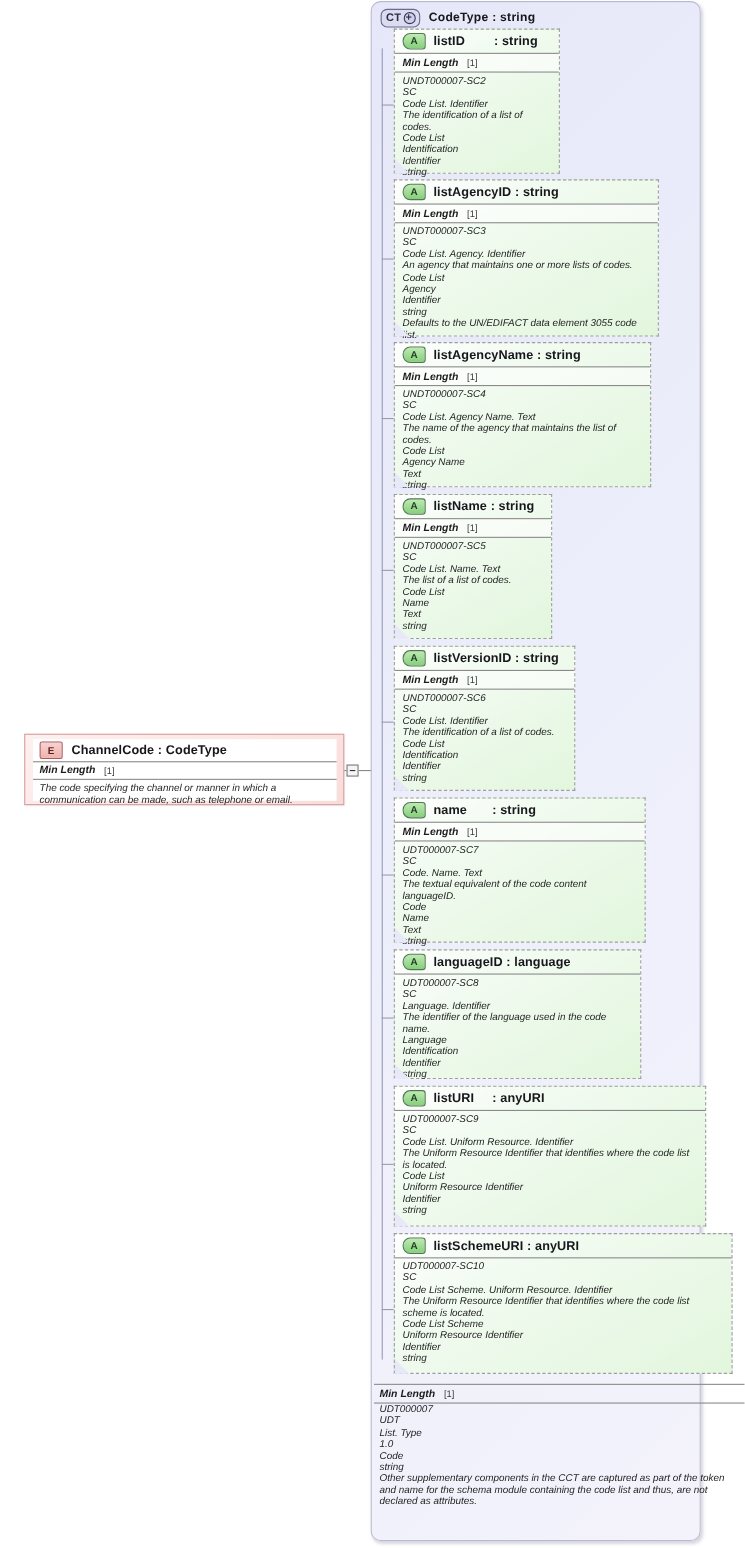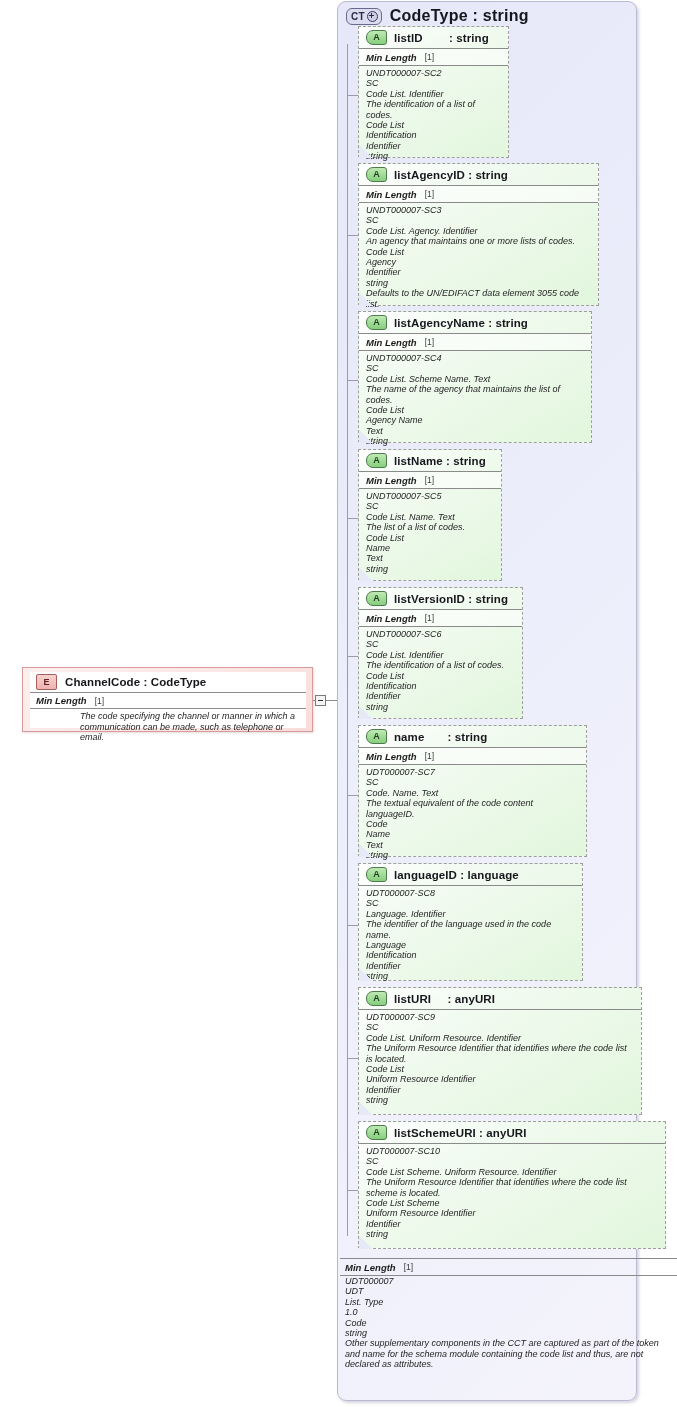--- a/index.html
+++ b/index.html
@@ -30,21 +30,21 @@
   }
   .ct-badge .plus{
     display:inline-block;width:9px;height:9px;border-radius:50%;
     border:1px solid #3a3a60;background:#cfcfe8;position:relative;
   }
   .ct-badge .plus:before,.ct-badge .plus:after{
     content:"";position:absolute;background:#2b2b45;
   }
   .ct-badge .plus:before{left:1px;top:3.5px;width:5px;height:1px;}
   .ct-badge .plus:after{left:3px;top:1.5px;width:1px;height:5px;}
-  .ct-title{font-size:16px;font-weight:bold;color:#16161c;letter-spacing:.25px;text-align:center;}
+  .ct-title{font-size:11px;font-weight:bold;color:#16161c;letter-spacing:.25px;text-align:center;}
 
   
   .rail{
     position:absolute;left:347px;top:44px;width:1px;height:1192px;
     background:#9a9ab5;
   }
   .stub{position:absolute;left:347px;width:11px;height:1px;background:#9a9ab5;}
 
   
   .attr{
@@ -114,21 +114,21 @@
     width:19px;height:14px;border:1px solid #a85c5c;border-radius:2px;
     background:linear-gradient(180deg,#f7d2cf 0%,#eeb3ae 100%);
     font-size:9px;font-weight:bold;color:#5a1f1f;
     display:flex;align-items:center;justify-content:center;line-height:1;flex:none;
   }
   .elem-name{font-size:11.5px;font-weight:bold;color:#16161c;letter-spacing:.1px;}
   .elem-facet{
     border-top:1px solid #8a8a8a;border-bottom:1px solid #8a8a8a;height:15px;
     display:flex;align-items:center;padding:0 6px;gap:8px;
   }
-  .elem-detail{padding:2px 6px 0 6px;margin-left:44px;}
+  .elem-detail{padding:2px 6px 0 6px;}
   .elem-detail div{font-size:9px;font-style:italic;color:#1e1e1e;line-height:10.6px;}
   .cardinality{
     position:absolute;left:1px;top:690px;font-size:9.5px;
     font-weight:bold;color:#1c1c1c;letter-spacing:.3px;padding-left:28px;
   }
 
   
   .conn-line{position:absolute;background:#8a8a8a;height:1px;}
   .expander{
     position:absolute;left:315px;top:695px;width:11px;height:11px;
@@ -235,21 +235,21 @@
     <span class="a-badge">A</span>
     <span class="attr-name">listAgencyName : string</span>
   </div>
   <div class="facet-row">
     <span class="facet-label">Min Length</span>
     <span class="facet-val">[1]</span>
   </div>
   <div class="detail">
     <div>UNDT000007-SC4</div>
     <div>SC</div>
-    <div>Code List. Scheme Name. Text</div>
+    <div>Code List. Agency Name. Text</div>
     <div>The name of the agency that maintains the list of codes.</div>
     <div>Code List</div>
     <div>Agency Name</div>
     <div>Text</div>
     <div>string</div>
   </div>
   <span class="notch"></span>
 </div>
 
 <div class="attr" style="left:358px;top:449px;width:144px;height:132px;">

